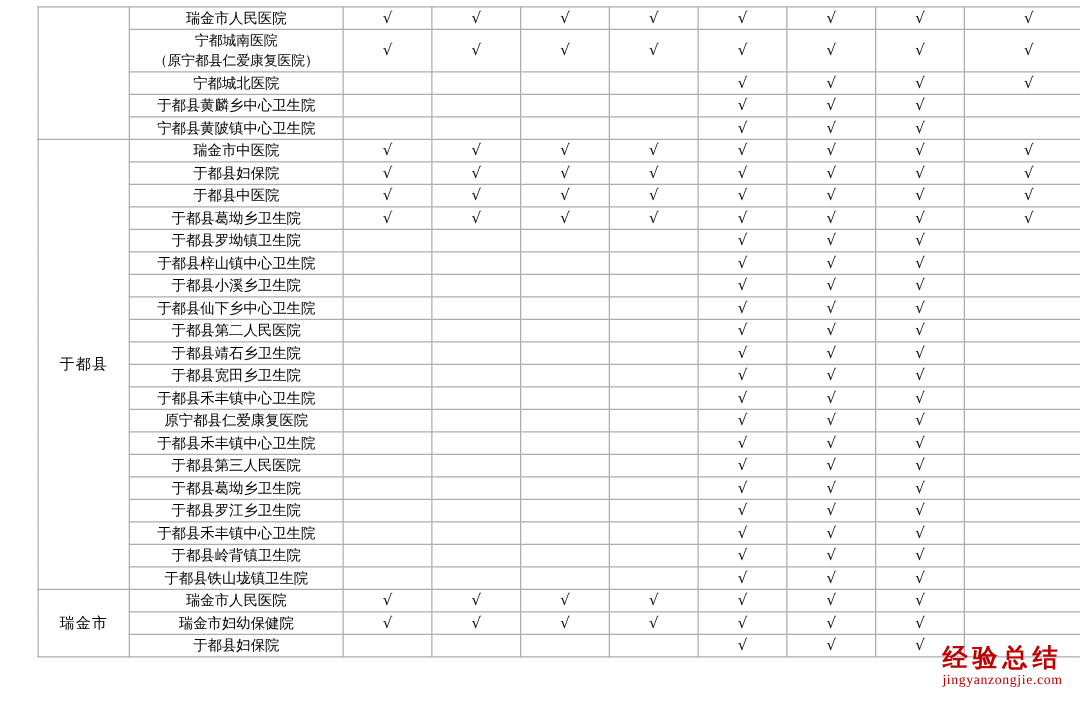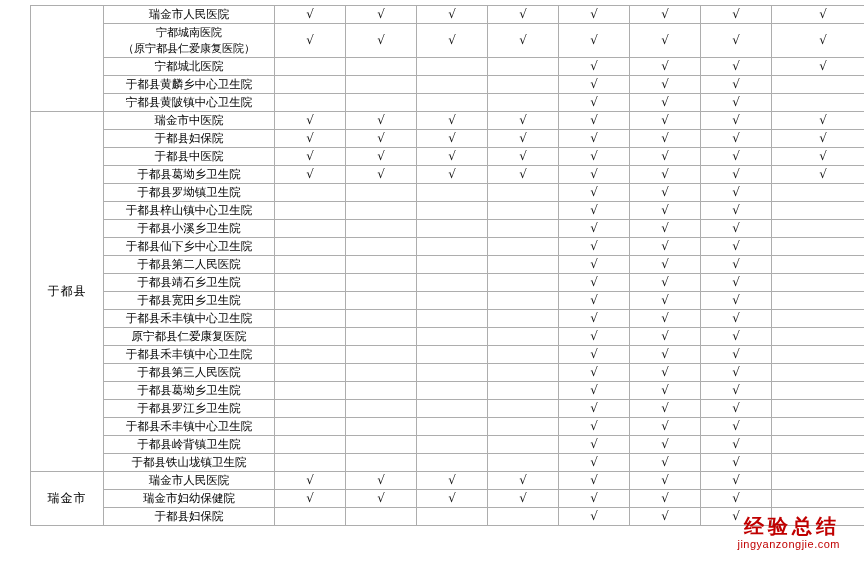--- a/index.html
+++ b/index.html
@@ -61,35 +61,35 @@
   }
   tr.tall td {
     height: 33px;
   }
   .tick {
     font-family: "DejaVu Sans", sans-serif;
     font-size: 12px;
   }
   #watermark {
     position: absolute;
-    right: 24px;
+    right: 14px;
     bottom: 14px;
-    text-align: right;
+    text-align: left;
     pointer-events: none;
   }
   #watermark .wm-main {
     font-family: "DejaVu Sans", "Liberation Sans", sans-serif;
     font-size: 20px;
     font-weight: bold;
     color: #c00000;
     letter-spacing: 4px;
     line-height: 22px;
   }
   #watermark .wm-sub {
-    font-family: Liberation Sans, sans-serif;
+    font-family: Liberation Serif, serif;
     font-size: 11px;
     color: #c00000;
     letter-spacing: 0.5px;
     line-height: 14px;
   }
 </style>
 </head>
 <body>
 
 <div id="sheet">

